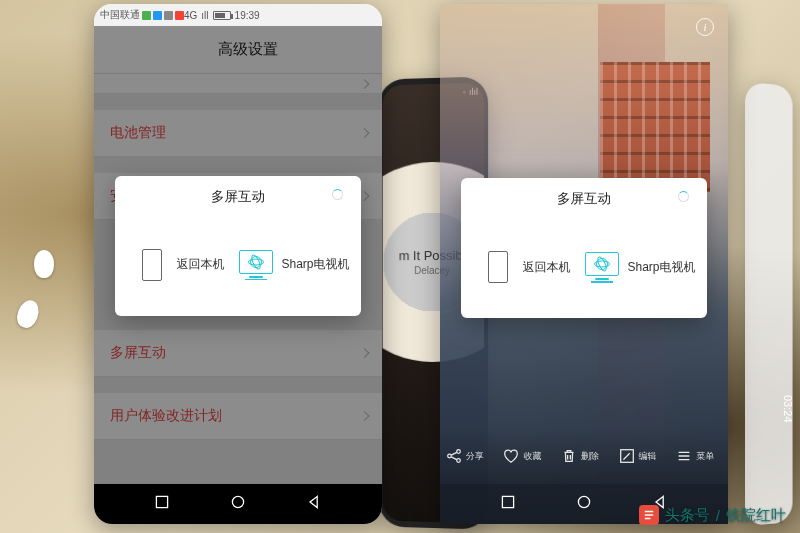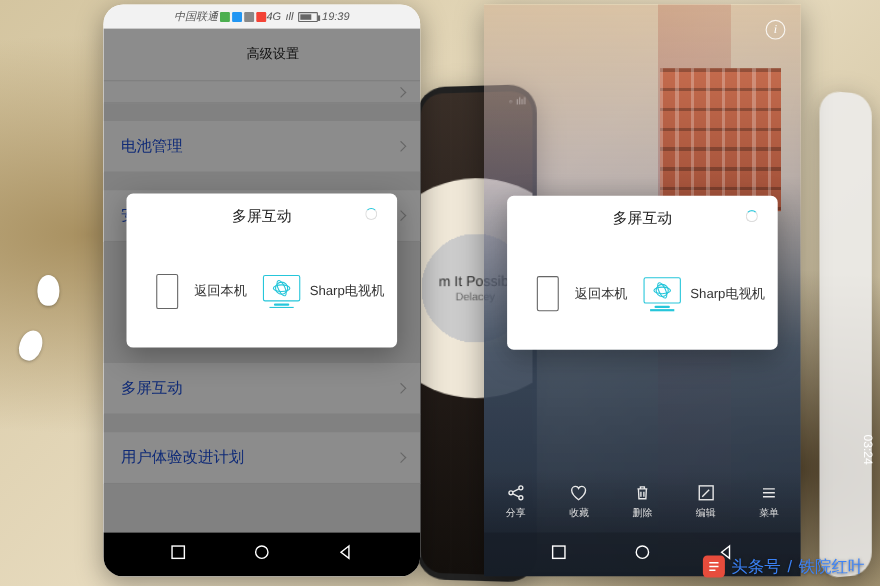--- a/index.html
+++ b/index.html
@@ -52,44 +52,43 @@
     opacity: 0.85;
   }
 
   
   .statusbar {
     height: 22px;
     background: #f2f2f2;
     display: flex; align-items: center;
     padding: 0 6px;
     font-size: 10px; color: #555;
-    justify-content: center;
-    font-style: italic;
+    justify-content: flex-start;
   }
   .statusbar .sb-left { display: flex; align-items: center; gap: 2px; }
   .statusbar .sim { width: 9px; height: 9px; border-radius: 1px; }
   .statusbar .sb-right { display: flex; align-items: center; gap: 4px; }
   .left-screen {
     position: relative;
     height: calc(100% - 22px - 40px);
     background: #ececec;
   }
   .settings-header {
     height: 48px; background: #fff;
     display: flex; align-items: center; justify-content: center;
-    font-size: 12px; color: #222;
+    font-size: 15px; color: #222;
     border-bottom: 1px solid #e0e0e0;
     padding-left: 20px;
   }
   .settings-row {
     height: 47px; background: #fff;
     border-bottom: 1px solid #e6e6e6;
     display: flex; align-items: center;
     padding: 0 16px;
-    font-size: 14px; color: #1d4ed8;
+    font-size: 14px; color: #ef4444;
     position: relative;
   }
   .settings-row.half { height: 20px; border-top: none; }
   .spacer { height: 16px; background: #ececec; }
   .chev {
     position: absolute; right: 14px; top: 50%; transform: translateY(-50%);
     width: 7px; height: 7px;
     border-right: 1.5px solid #bbb; border-bottom: 1.5px solid #bbb;
     transform: translateY(-50%) rotate(-45deg);
   }
@@ -148,21 +147,21 @@
     display:flex; align-items:center; justify-content:center;
     font-style: italic; font-family: Georgia, serif;
   }
   .gallery-bar {
     position:absolute; left:0; right:0; bottom:40px;
     height: 56px;
     display:flex; justify-content:space-around; align-items:center;
     color:#ddd; font-size:9px;
     background: linear-gradient(180deg, transparent, rgba(0,0,0,.25));
   }
-  .gb-item { display:flex; flex-direction:column; align-items:center; gap:3px; width:48px; }
+  .gb-item { display:flex; align-items:center; gap:3px; width:48px; }
   .gb-icon { width:18px; height:18px; display:flex; align-items:center; justify-content:center; }
   .gb-icon svg { width:18px; height:18px; stroke:#e8e8e8; fill:none; stroke-width:1.4; }
 
   .navbar {
     position:absolute; left:0; right:0; bottom:0;
     height:40px; background:#000;
     display:flex; justify-content:space-evenly; align-items:center;
   }
   .navbar svg { width:16px; height:16px; stroke:#fff; fill:none; stroke-width:1.6; }
   .overlay-right .navbar { background: rgba(0,0,0,.35); }
@@ -213,21 +212,21 @@
   }
   .tv-glyph::before, .tv-glyph::after {
     content:""; position:absolute; left:50%; top:50%;
     width:14px; height:5px; border:1.2px solid #26c6da; border-radius:50%;
     transform: translate(-50%,-50%);
   }
   .tv-glyph::after { transform: translate(-50%,-50%) rotate(65deg); }
 
   .watermark {
     position:absolute; right:14px; bottom:8px;
-    color:#3b82f6; font-size:15px;
+    color:#0f766e; font-size:15px;
     display:flex; align-items:center; gap:6px;
     text-shadow: 0 1px 3px rgba(0,0,0,.6);
   }
   .watermark .wm-icon {
     width:20px; height:20px; background:#e74c3c; border-radius:4px;
     display:flex; align-items:center; justify-content:center;
   }
   .play-time {
     position:absolute; right: 6px; bottom: 110px;
     color:#fff; font-size:11px; transform:rotate(0deg);

